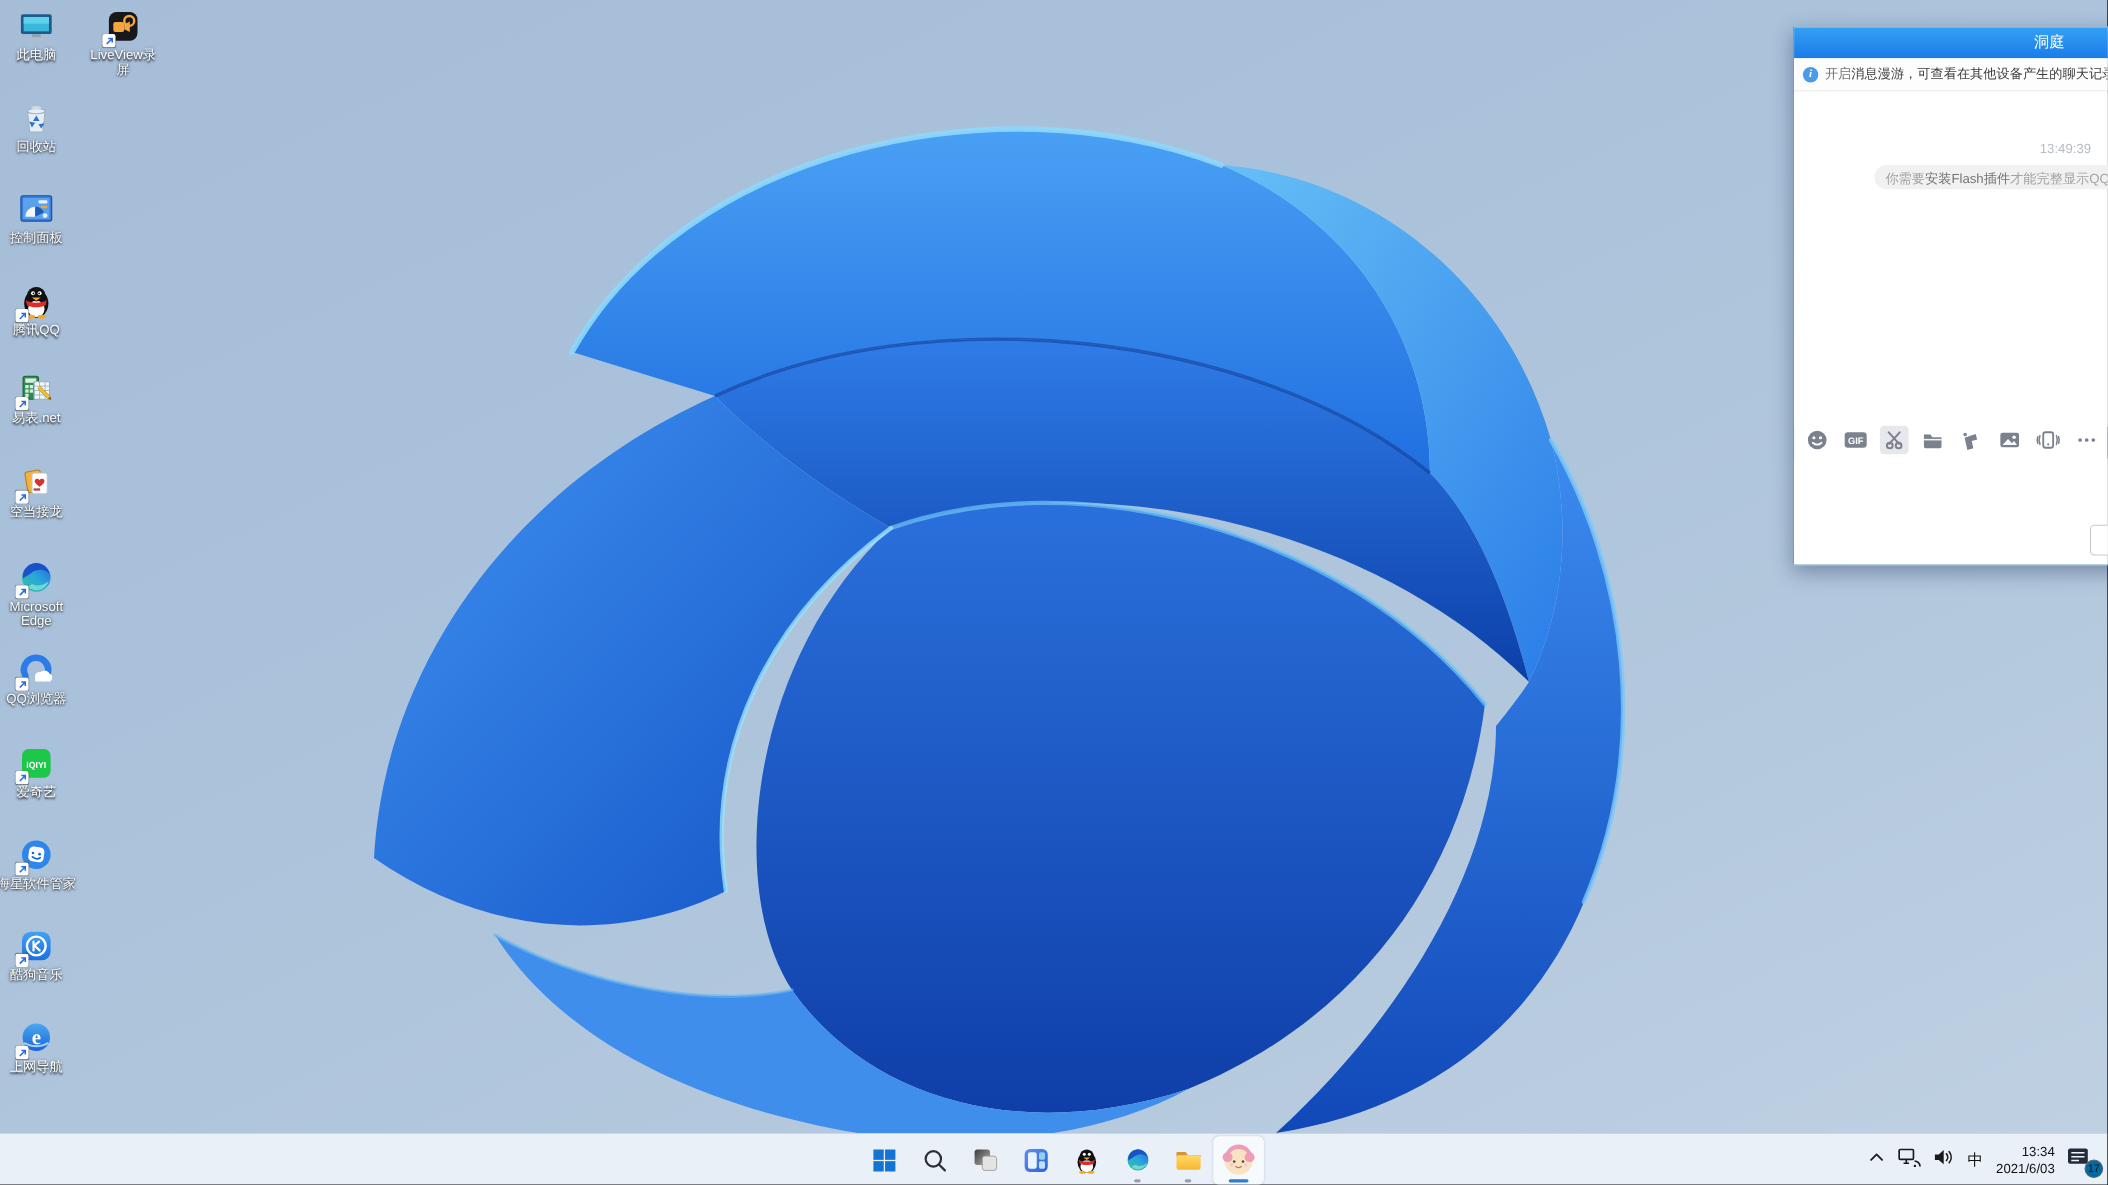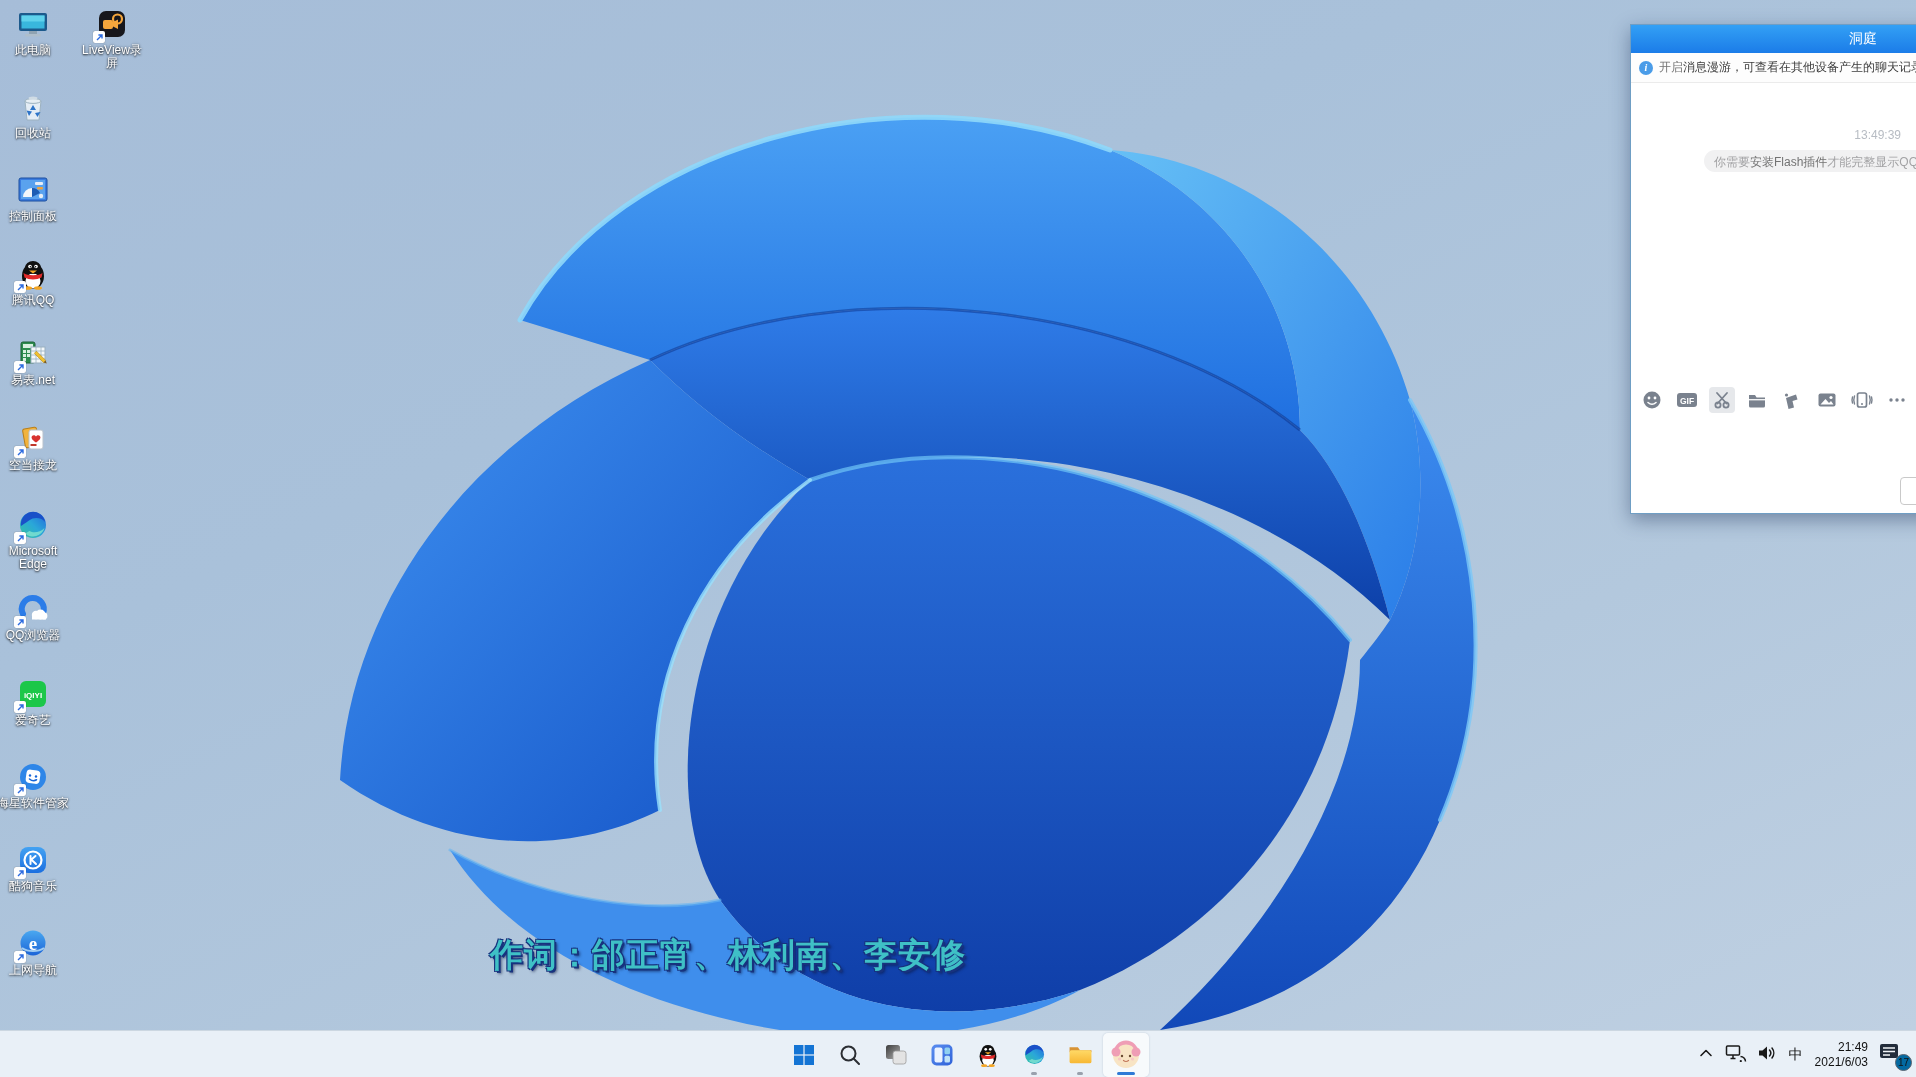--- a/index.html
+++ b/index.html
@@ -133,21 +133,20 @@
     <path d="M810,480 C980,420 1220,480 1350,640 C1330,800 1230,930 1080,990 C930,1040 790,1000 720,900 C660,810 680,600 810,480 Z" fill="url(#g6)"></path>
     <path d="M720,900 C790,1000 930,1040 1080,990 C990,1040 850,1050 730,1020 C600,990 500,930 450,850 C540,900 650,915 720,900 Z" fill="#3f8eec"></path>
     <path d="M520,320 C620,140 900,70 1110,150" fill="none" stroke="#8fd8fa" stroke-width="5" stroke-linecap="round" opacity=".9"></path>
     <path d="M1410,400 C1480,520 1500,680 1440,820" fill="none" stroke="#7cc8f8" stroke-width="4" stroke-linecap="round" opacity=".8"></path>
     <path d="M810,480 C980,420 1220,480 1350,640" fill="none" stroke="#6fc4f6" stroke-width="4" stroke-linecap="round" opacity=".7"></path>
     <path d="M660,810 C640,680 700,560 810,480" fill="none" stroke="#9ae0fb" stroke-width="4" stroke-linecap="round" opacity=".8"></path>
     <path d="M450,850 C540,900 650,915 720,900" fill="none" stroke="#66b4f2" stroke-width="3" stroke-linecap="round" opacity=".6"></path>
     <path d="M650,360 C840,270 1140,300 1300,430" fill="none" stroke="#0a2f88" stroke-width="3" opacity=".5"></path>
   </svg>
 
-  <div class="subtitle l1">作词：邰正宵、林利南、李安修</div>
 
   <div class="dicon" style="left:-7px; top:7px;">
     <div class="glyph">
       <svg width="34" height="34" viewBox="0 0 34 34">
         <rect x="3" y="6" width="28" height="18" rx="2" fill="#1c5a8c"></rect>
         <rect x="5.5" y="8.5" width="23" height="13" fill="#39b7dd"></rect>
         <rect x="5.5" y="8.5" width="23" height="6" fill="#5fd2ec"></rect>
         <rect x="13" y="24" width="8" height="3" fill="#8fa3b2"></rect>
         <rect x="9" y="27" width="16" height="2.5" rx="1" fill="#aebecb"></rect>
       </svg>
@@ -575,21 +574,21 @@
       </svg>
     </div>
     <div style="cursor:pointer;">
       <svg width="20" height="18" viewBox="0 0 20 18">
         <path d="M2,6.5 H5.5 L10,2.5 V15.5 L5.5,11.5 H2 Z" fill="#1a1a1a"></path>
         <path d="M12.5,6 a4.5,4.5 0 0 1 0,6 M15,4 a8,8 0 0 1 0,10" stroke="#1a1a1a" stroke-width="1.5" fill="none" stroke-linecap="round"></path>
       </svg>
     </div>
     <div class="ime">中</div>
     <div class="clock">
-      <div>21:49</div>
+      <div>13:34</div>
       <div>2021/6/03</div>
     </div>
     <div class="notif">
       <svg width="24" height="22" viewBox="0 0 24 22">
         <rect x="2" y="2" width="18" height="14" rx="2" fill="#222c3a"></rect>
         <path d="M5,6 h12 M5,9.5 h12 M5,13 h7" stroke="#f2f5f8" stroke-width="1.4"></path>
       </svg>
       <span class="badge">17</span>
     </div>
   </div>

